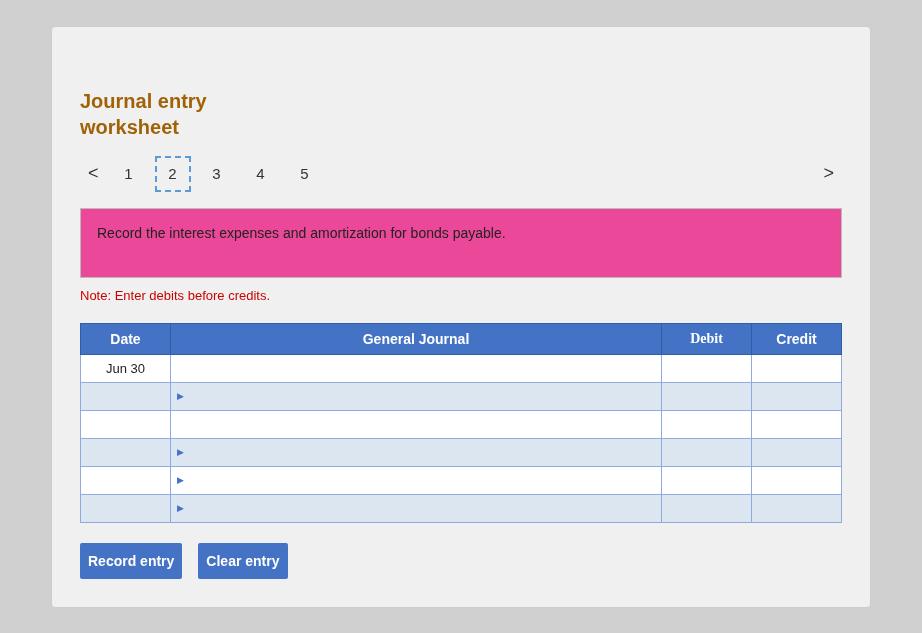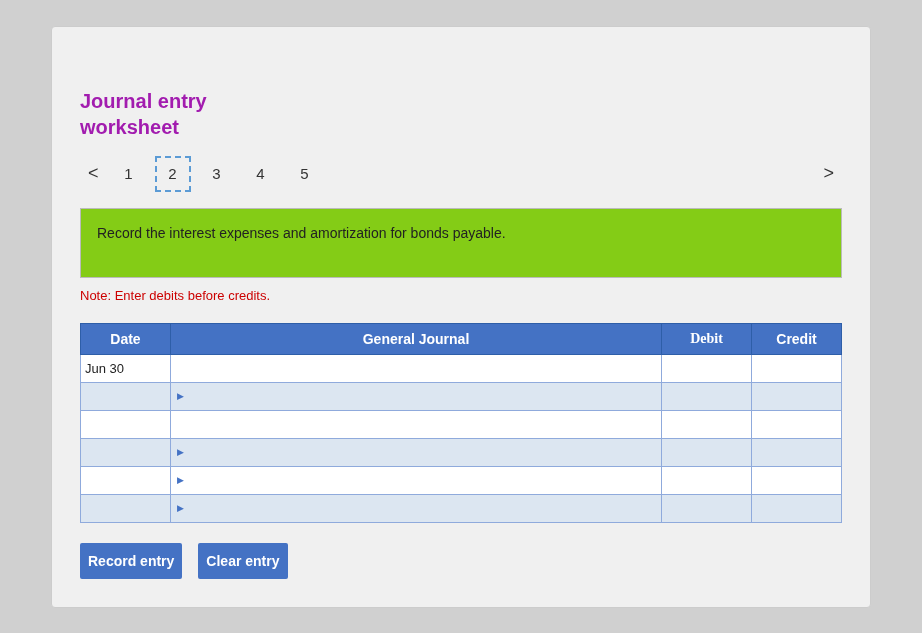--- a/index.html
+++ b/index.html
@@ -17,21 +17,21 @@
       background: #f0f0f0;
       border: 1px solid #ccc;
       border-radius: 4px;
       padding: 24px 28px 28px 28px;
       width: 820px;
       min-height: 580px;
     }
     .title {
       font-size: 20px;
       font-weight: bold;
-      color: #a21caf;
+      color: #a16207;
       margin-bottom: 16px;
       line-height: 1.3;
       margin-top: 37px;
     }
     .nav-row {
       display: flex;
       align-items: center;
       gap: 0;
       margin-bottom: 16px;
     }
@@ -51,21 +51,21 @@
       font-size: 15px;
       color: #333;
       margin: 0 4px;
       cursor: pointer;
     }
     .nav-number.active {
       border: 2px dashed #5b9bd5;
       color: #333;
     }
     .instruction-box {
-      background: #84cc16;
+      background: #ec4899;
       border: 1px solid #bbb;
       padding: 16px;
       margin-bottom: 10px;
       min-height: 70px;
       font-size: 14px;
       color: #222;
     }
     .note {
       color: #cc0000;
       font-size: 13px;
@@ -94,20 +94,21 @@
       padding: 0;
       height: 28px;
     }
     .journal-table tr:nth-child(odd) td {
       background: #fff;
     }
     .journal-table tr:nth-child(even) td {
       background: #dce6f1;
     }
     .journal-table td.date-cell {
+      text-align: center;
       font-size: 13px;
       color: #222;
       padding: 4px;
     }
     .journal-table td input {
       width: 100%;
       height: 100%;
       border: none;
       background: transparent;
       padding: 2px 6px;

